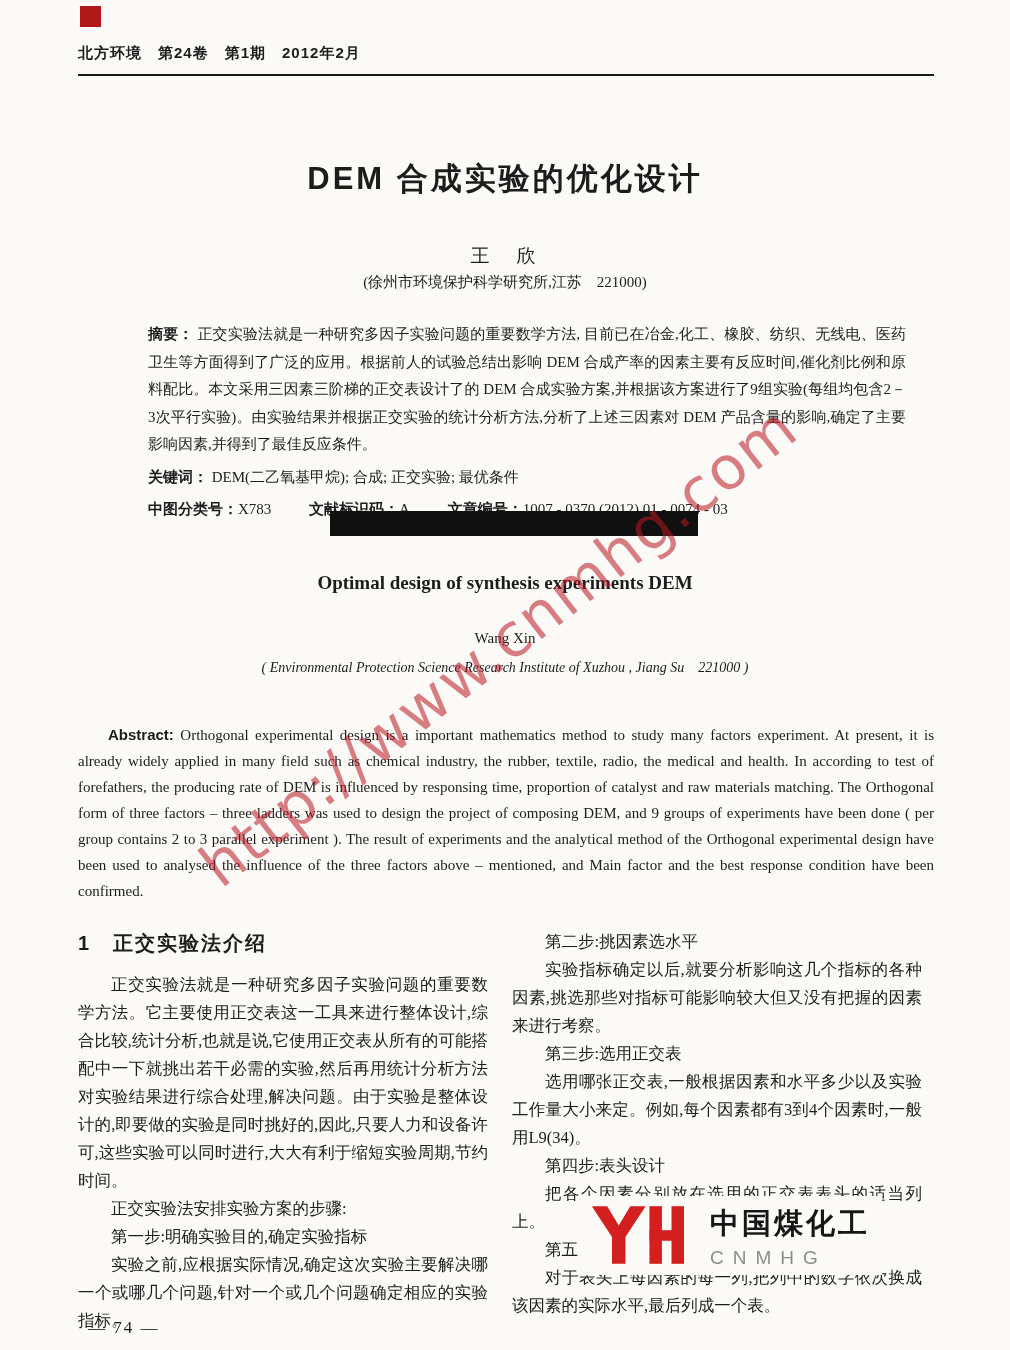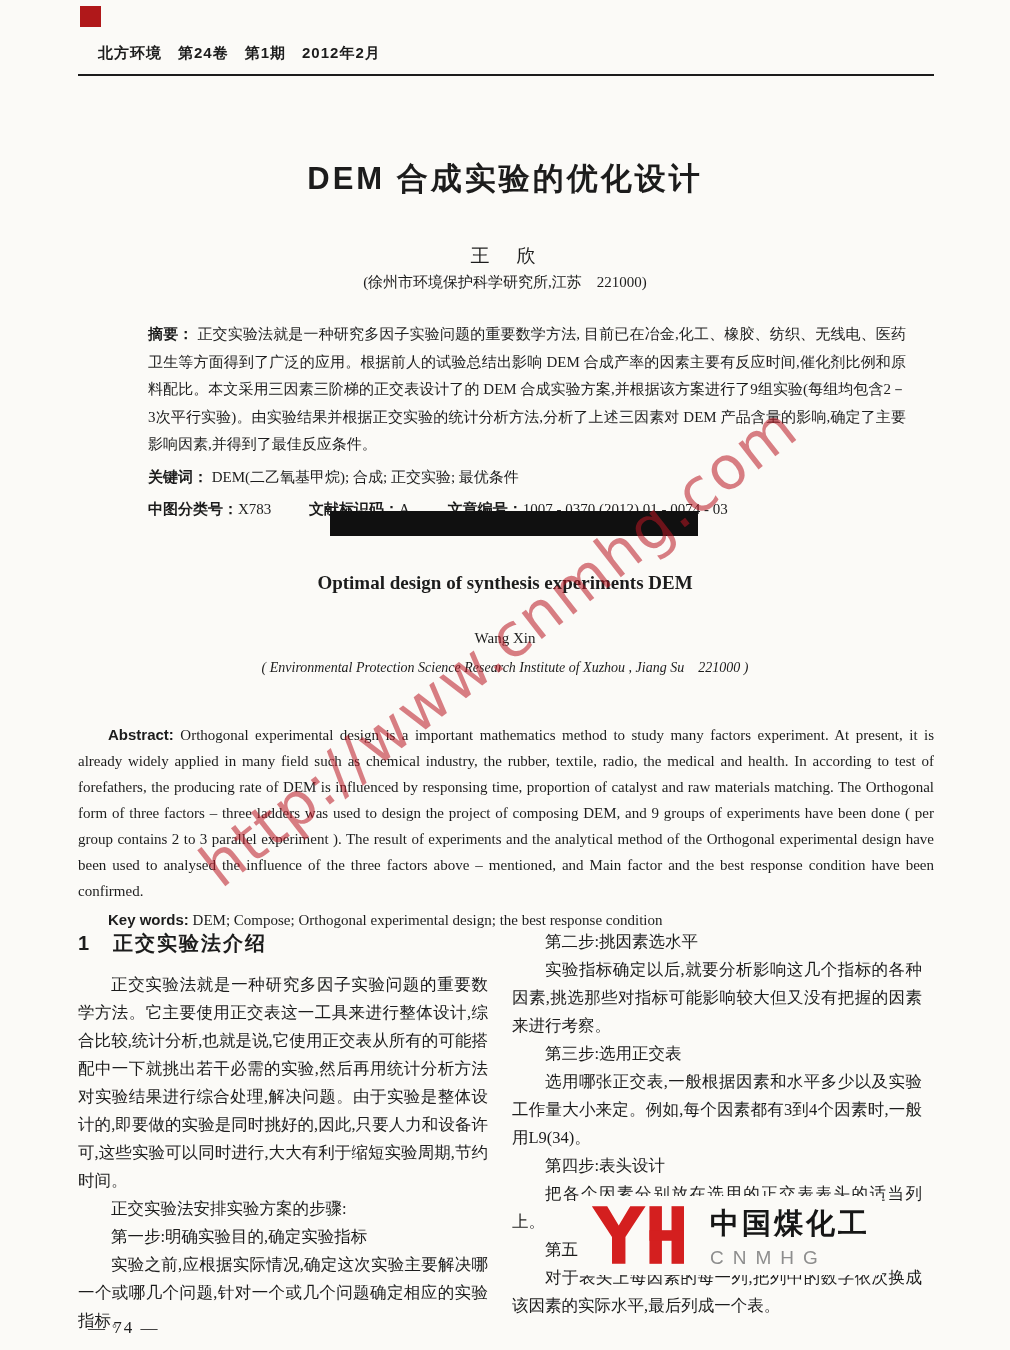--- a/index.html
+++ b/index.html
@@ -13,21 +13,21 @@
     color: #1c1c1c;
     font-family: "Liberation Serif", serif;
   }
   .corner-square {
     position:absolute; left:80px; top:6px;
     width:21px; height:21px; background:#b0181a;
   }
   .journal-header {
     position:absolute; left:78px; top:44px;
     font-family:"Liberation Sans", sans-serif;
-    font-weight:bold; font-size:15px; letter-spacing:1px;margin-left:20px;
+    font-weight:bold; font-size:15px; letter-spacing:1px;
   }
   .header-rule {
     position:absolute; left:78px; top:74px;
     width:856px; height:2px; background:#1b1b1b;
   }
   .title {
     position:absolute; left:0; right:0; top:158px;
     text-align:center; font-size:31px; font-weight:bold;
     font-family:"Liberation Sans", sans-serif; letter-spacing:3px;
   }
@@ -146,24 +146,20 @@
   <div class="en-title">Optimal design of synthesis experiments DEM</div>
 
   <div class="en-author">Wang Xin</div>
 
   <div class="en-affil">( Environmental Protection Science Research Institute of Xuzhou , Jiang Su　221000 )</div>
 
   <div class="en-abstract">
     <p>
       <span class="lbl">Abstract:</span>
       <span>Orthogonal experimental design is a important mathematics method to study many factors experiment.  At present, it is already widely applied in many field such as chemical industry, the rubber, textile, radio, the medical and health.  In according to test of forefathers, the producing rate of DEM is influenced by responsing time, proportion of catalyst and raw materials matching.  The Orthogonal form of three factors  – three ladders was used to design the project of composing DEM, and 9 groups of experiments have been done ( per group contains 2 to 3 parallel experiment ).  The result of experiments and the analytical method of the Orthogonal experimental design have been used to analysed the influence of the three factors above – mentioned, and Main factor and the best response condition have been confirmed.</span>
-    </p>
-    <p class="kw">
-      <span class="lbl">Key words:</span>
-      <span>DEM; Compose; Orthogonal experimental design; the best response condition</span>
     </p>
   </div>
 
   <div class="columns">
     <div class="col">
       <div class="sec-heading">1　正交实验法介绍</div>
       <p>正交实验法就是一种研究多因子实验问题的重要数学方法。它主要使用正交表这一工具来进行整体设计,综合比较,统计分析,也就是说,它使用正交表从所有的可能搭配中一下就挑出若干必需的实验,然后再用统计分析方法对实验结果进行综合处理,解决问题。由于实验是整体设计的,即要做的实验是同时挑好的,因此,只要人力和设备许可,这些实验可以同时进行,大大有利于缩短实验周期,节约时间。</p>
       <p>正交实验法安排实验方案的步骤:</p>
       <p>第一步:明确实验目的,确定实验指标</p>
       <p>实验之前,应根据实际情况,确定这次实验主要解决哪一个或哪几个问题,针对一个或几个问题确定相应的实验指标。</p>

